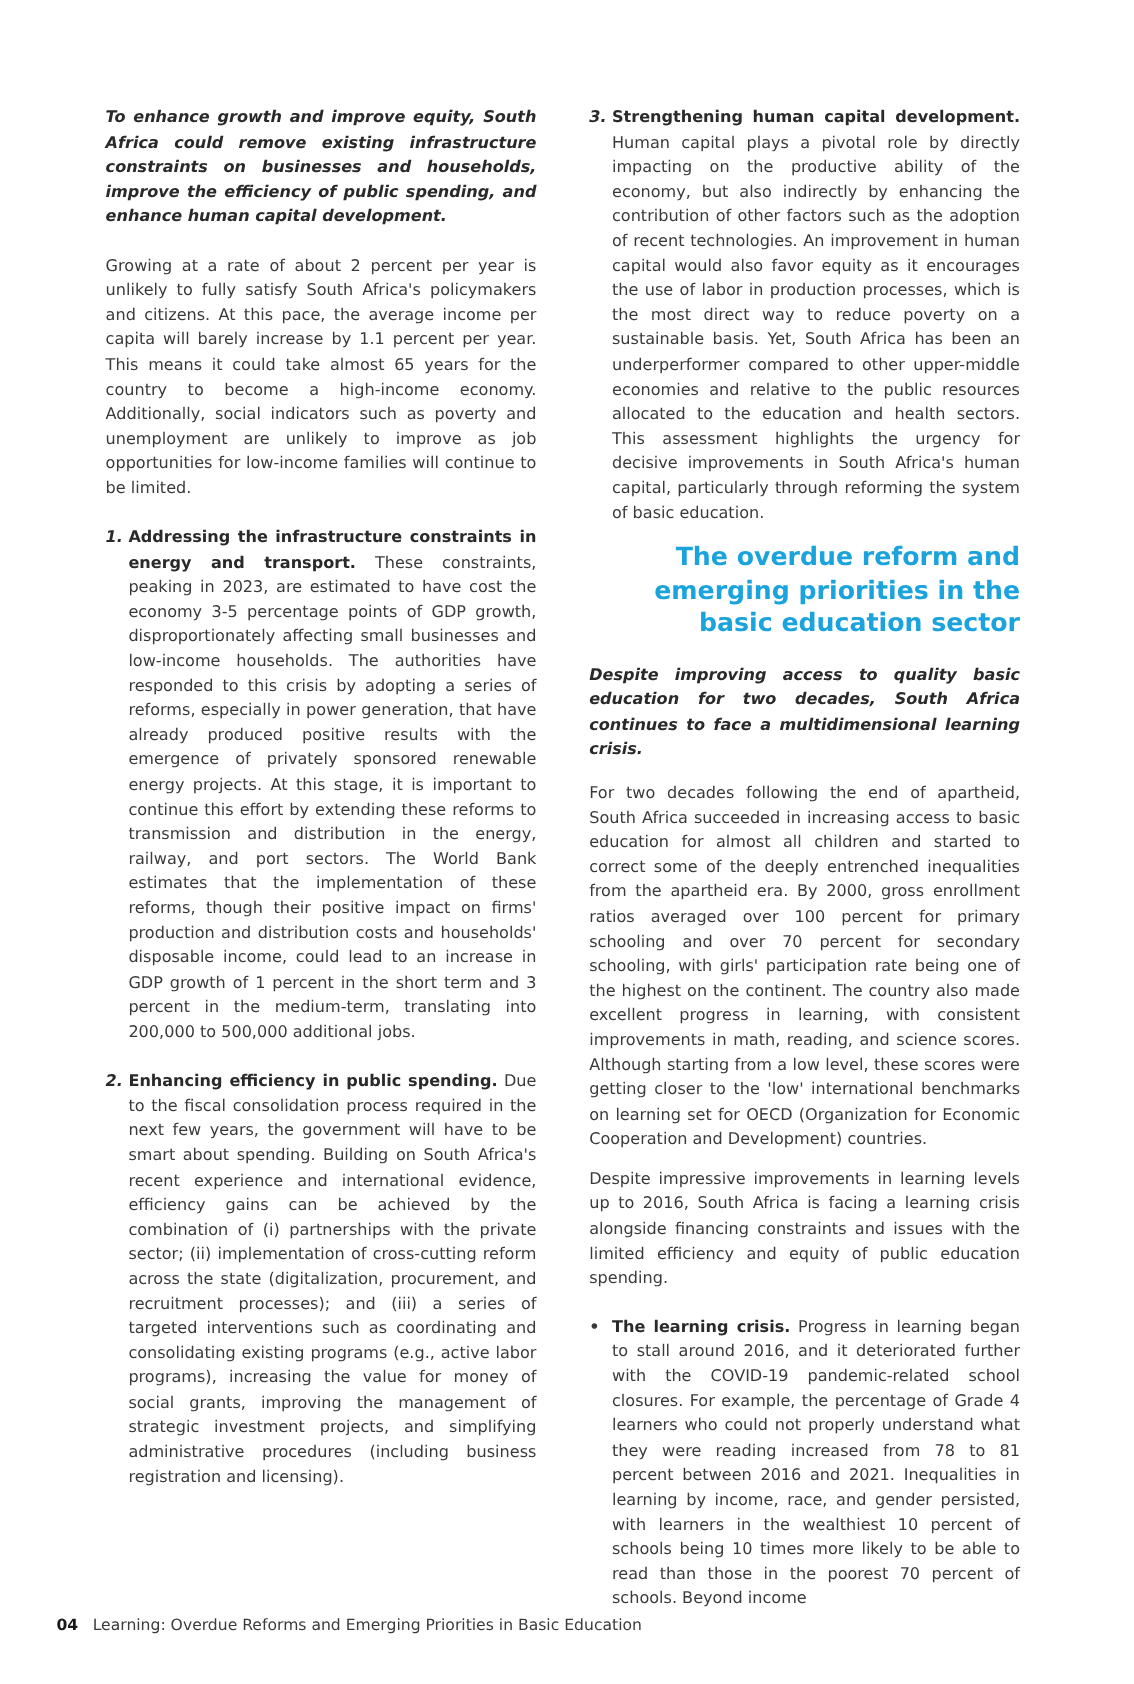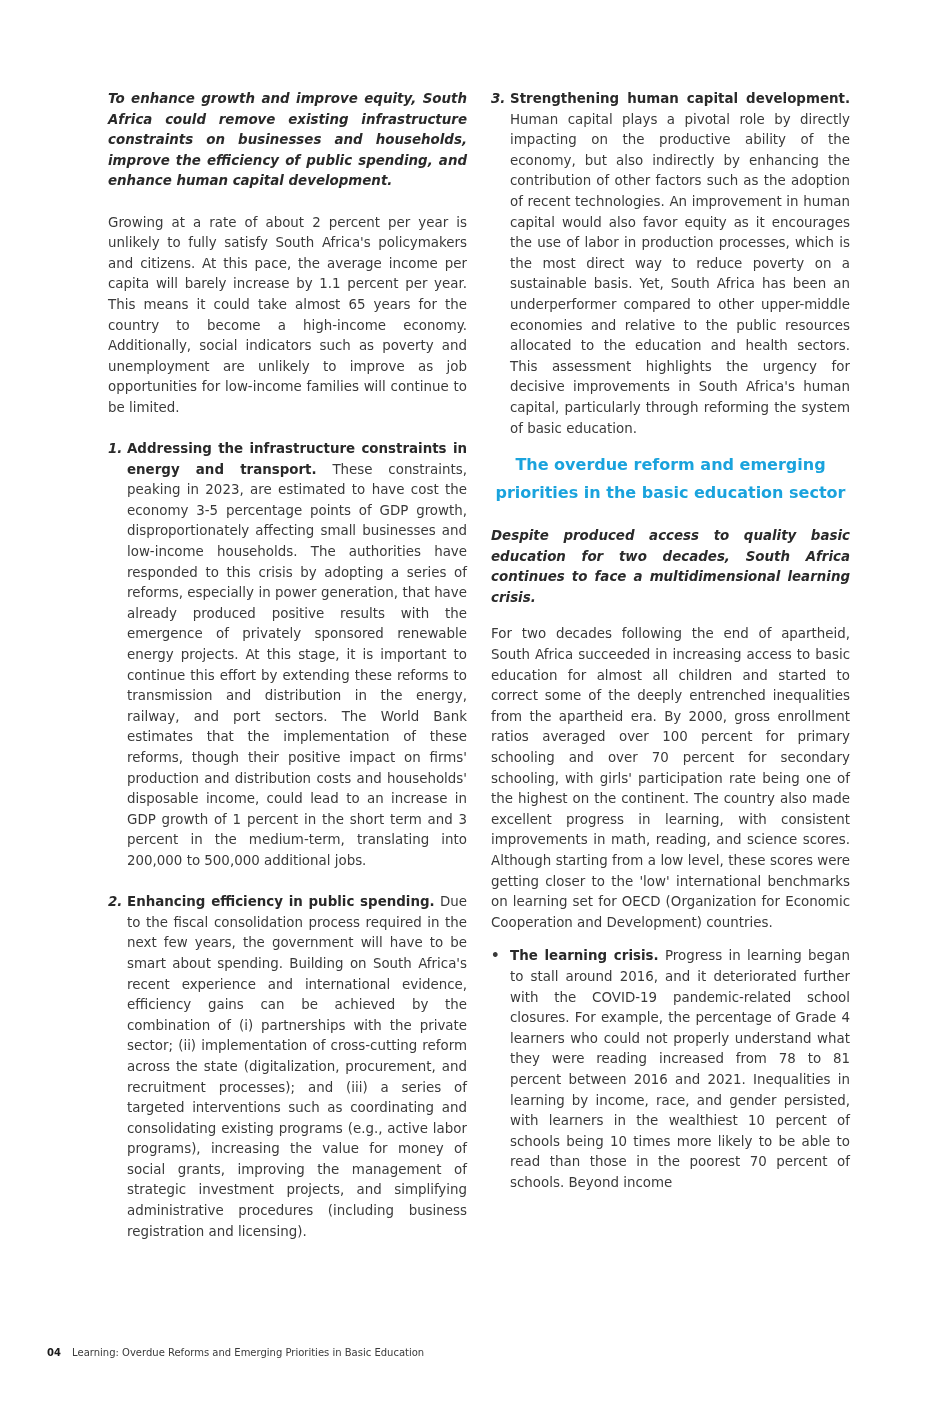--- a/index.html
+++ b/index.html
@@ -1,30 +1,30 @@
 <!DOCTYPE html>
 <html><head>
 <meta charset="utf-8">
 <style>
   html, body { margin:0; padding:0; background:#ffffff; }
   body { width:945px; height:1403px; position:relative; overflow:hidden;
          font-family:"DejaVu Sans", sans-serif; color:#3a3a3a; }
   .col { position:absolute; top:89px; width:359px; font-size:13.4px; line-height:20.6px; text-align:justify; }
-  .col-left { left:108px; }
+  .col-left { left:88px; }
   .col-right { left:491px; }
   p { margin:0 0 20.6px 0; }
   .lead { font-style:italic; font-weight:bold; color:#2a2a2a; }
   .num-item { position:relative; padding-left:19px; margin:0 0 20.6px 0; }
   .num-item .num { position:absolute; left:0; top:0; font-style:italic; font-weight:bold; color:#2a2a2a; }
   .bold-lead { font-weight:bold; color:#2a2a2a; }
-  h2 { color:#1aa3dd; font-family:"DejaVu Sans", sans-serif; font-weight:bold; font-size:16px; line-height:27.5px; margin:6px 0 20px 0; text-align:center; }
+  h2 { color:#1aa3dd; font-family:"DejaVu Sans", sans-serif; font-weight:bold; font-size:21px; line-height:27.5px; margin:6px 0 20px 0; text-align:right; }
   .right-p { margin:0 0 13px 0; }
   .bullet-item { position:relative; padding-left:19px; }
   .bullet-item .dot { position:absolute; left:0; top:0; font-weight:bold; }
-  .footer { position:absolute; left:47px; top:1347px; font-size:10px; color:#3a3a3a; }
+  .footer { position:absolute; left:47px; top:1347px; font-size:13px; color:#3a3a3a; }
   .footer .pg { font-weight:bold; margin-right:8px; color:#1a1a1a; }
 </style>
 </head>
 <body>
 
 <div class="col col-left">
   <p class="lead">To enhance growth and improve equity, South Africa could remove existing infrastructure constraints on businesses and households, improve the efficiency of public spending, and enhance human capital development.</p>
   <p>Growing at a rate of about 2 percent per year is unlikely to fully satisfy South Africa's policymakers and citizens. At this pace, the average income per capita will barely increase by 1.1 percent per year. This means it could take almost 65 years for the country to become a high-income economy. Additionally, social indicators such as poverty and unemployment are unlikely to improve as job opportunities for low-income families will continue to be limited.</p>
 
   <div class="num-item">
@@ -39,22 +39,23 @@
 </div>
 
 <div class="col col-right">
   <div class="num-item" style="margin-bottom:12px">
     <span class="num">3.</span>
     <span class="bold-lead">Strengthening human capital development.</span><span> Human capital plays a pivotal role by directly impacting on the productive ability of the economy, but also indirectly by enhancing the contribution of other factors such as the adoption of recent technologies. An improvement in human capital would also favor equity as it encourages the use of labor in production processes, which is the most direct way to reduce poverty on a sustainable basis. Yet, South Africa has been an underperformer compared to other upper-middle economies and relative to the public resources allocated to the education and health sectors. This assessment highlights the urgency for decisive improvements in South Africa's human capital, particularly through reforming the system of basic education.</span>
   </div>
 
   <h2>The overdue reform and emerging priorities in the basic education sector</h2>
 
-  <p class="lead right-p" style="margin-bottom:16px">Despite produced access to quality basic education for two decades, South Africa continues to face a multidimensional learning crisis.</p>
+  <p class="lead right-p" style="margin-bottom:16px">Despite improving access to quality basic education for two decades, South Africa continues to face a multidimensional learning crisis.</p>
   <p class="right-p">For two decades following the end of apartheid, South Africa succeeded in increasing access to basic education for almost all children and started to correct some of the deeply entrenched inequalities from the apartheid era. By 2000, gross enrollment ratios averaged over 100 percent for primary schooling and over 70 percent for secondary schooling, with girls' participation rate being one of the highest on the continent. The country also made excellent progress in learning, with consistent improvements in math, reading, and science scores. Although starting from a low level, these scores were getting closer to the 'low' international benchmarks on learning set for OECD (Organization for Economic Cooperation and Development) countries.</p>
+  <p class="right-p" style="margin-bottom:20px">Despite impressive improvements in learning levels up to 2016, South Africa is facing a learning crisis alongside financing constraints and issues with the limited efficiency and equity of public education spending.</p>
 
   <div class="bullet-item">
     <span class="dot">•</span>
     <span class="bold-lead">The learning crisis.</span><span> Progress in learning began to stall around 2016, and it deteriorated further with the COVID-19 pandemic-related school closures. For example, the percentage of Grade 4 learners who could not properly understand what they were reading increased from 78 to 81 percent between 2016 and 2021. Inequalities in learning by income, race, and gender persisted, with learners in the wealthiest 10 percent of schools being 10 times more likely to be able to read than those in the poorest 70 percent of schools. Beyond income</span>
   </div>
 </div>
 
 <div class="footer">
   <span class="pg">04</span>
   <span>Learning: Overdue Reforms and Emerging Priorities in Basic Education</span>

